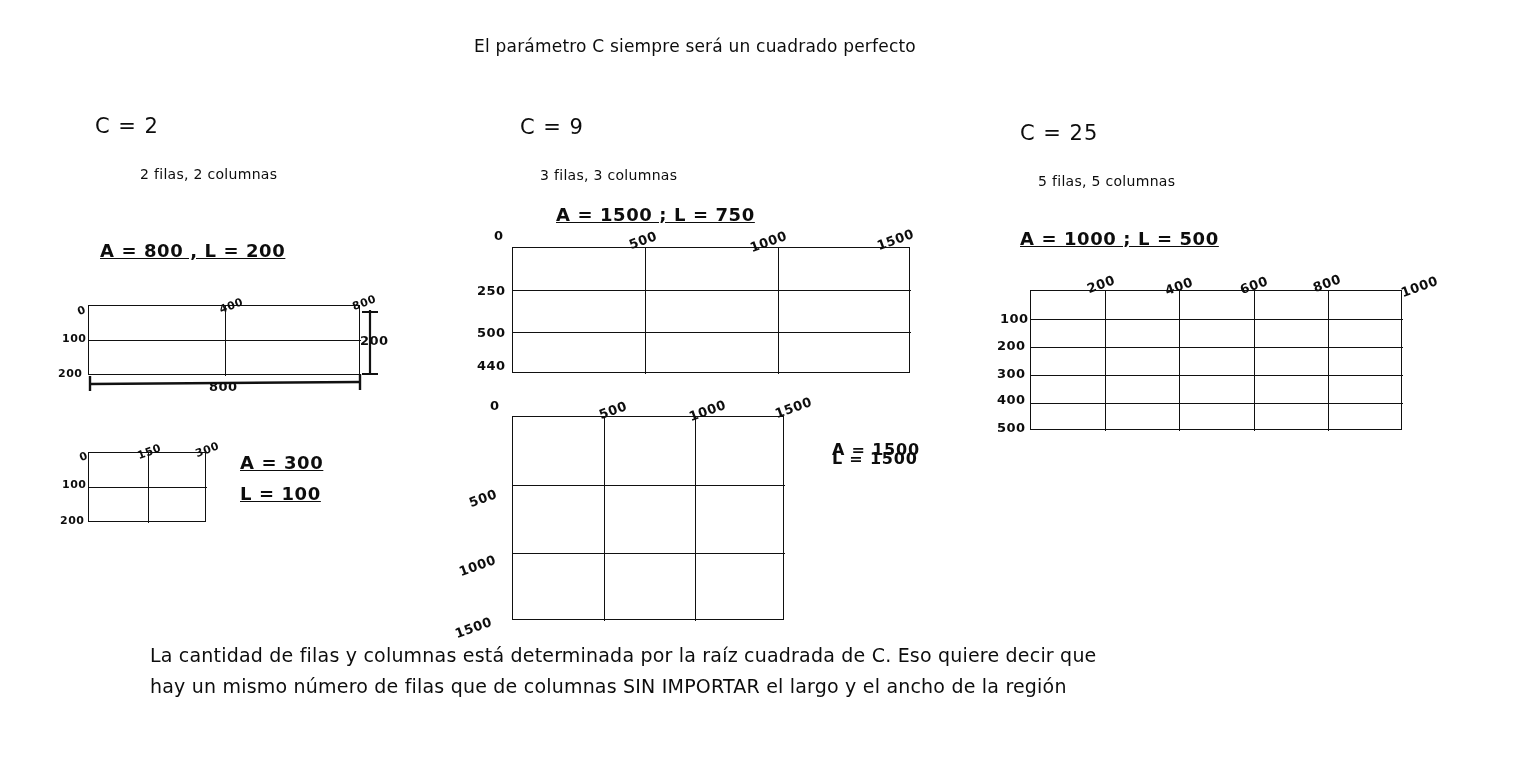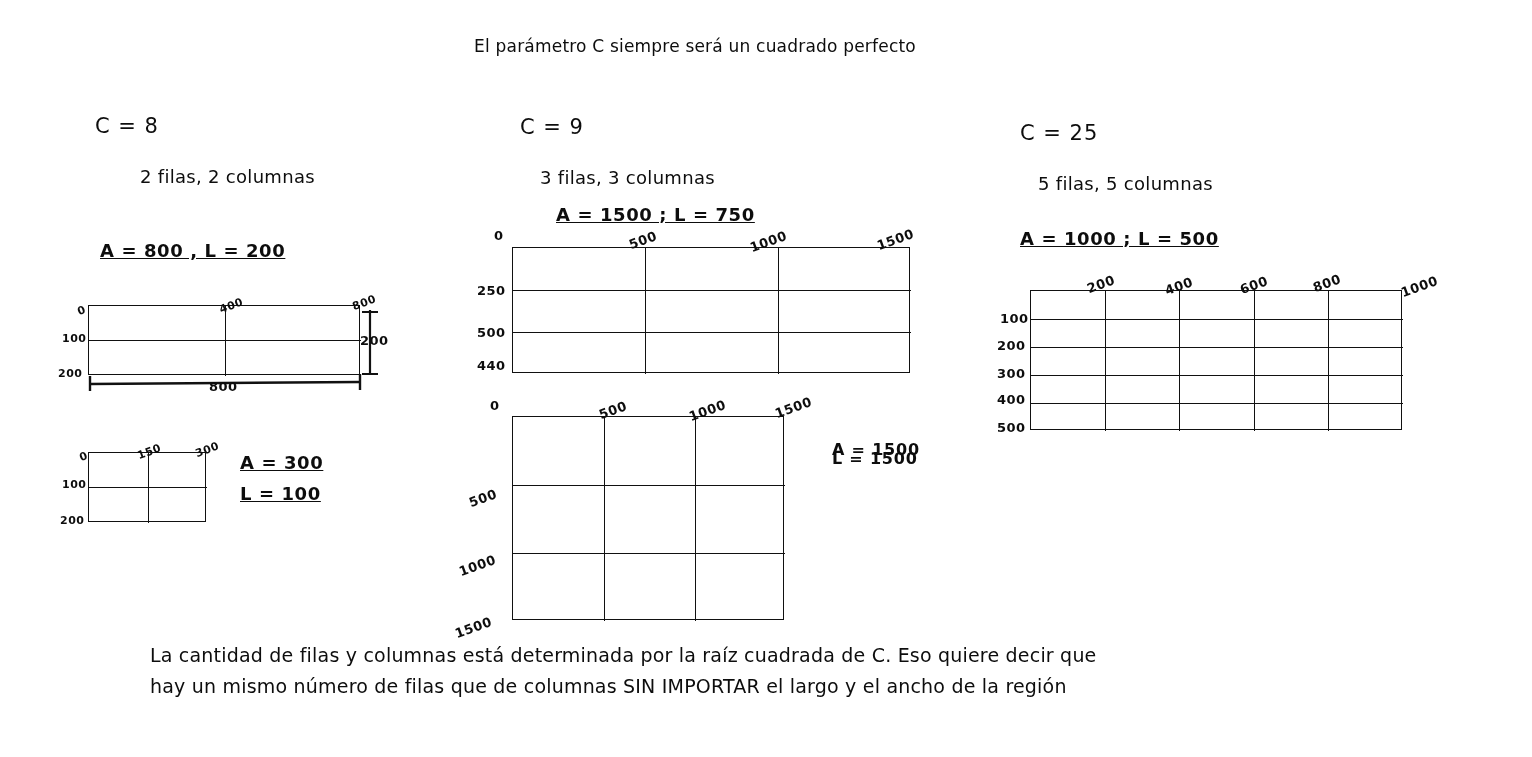--- a/index.html
+++ b/index.html
@@ -24,21 +24,21 @@
     font-family: "DejaVu Sans", sans-serif;
     letter-spacing: .2px;
   }
 
   .case-label {
     font-size: 21px;
     font-family: "DejaVu Sans", sans-serif;
     letter-spacing: 1px;
   }
   .case-sub {
-    font-size: 18px;
+    font-size: 14px;
     font-family: "DejaVu Sans", sans-serif;
     letter-spacing: .3px;
   }
   .formula {
     font-size: 18px;
     font-family: "DejaVu Sans", sans-serif;
     letter-spacing: .6px;
     font-weight: 600;
     text-decoration: underline;
   }
@@ -81,21 +81,21 @@
     letter-spacing: .2px;
   }
 
   svg { display: block; overflow: visible; }
 </style>
 </head>
 <body>
 
 <div class="abs title-top">El parámetro C siempre será un cuadrado perfecto</div>
 
-<div class="abs case-label" style="left:95px; top:114px;">C = 8</div>
+<div class="abs case-label" style="left:95px; top:114px;">C = 2</div>
 <div class="abs case-sub" style="left:140px; top:166px;">2 filas, 2 columnas</div>
 
 <div class="abs formula" style="left:100px; top:240px;">A = 800 ,  L = 200</div>
 
 <div class="abs grid" style="left:88px; top:305px; width:272px; height:70px;">
   <div class="abs gline-h" style="left:0; top:34px; width:272px;"></div>
   <div class="abs gline-v" style="left:136px; top:0; height:70px;"></div>
 </div>
 
 <div class="abs tick sm rot" style="left:80px; top:305px;">0</div>

